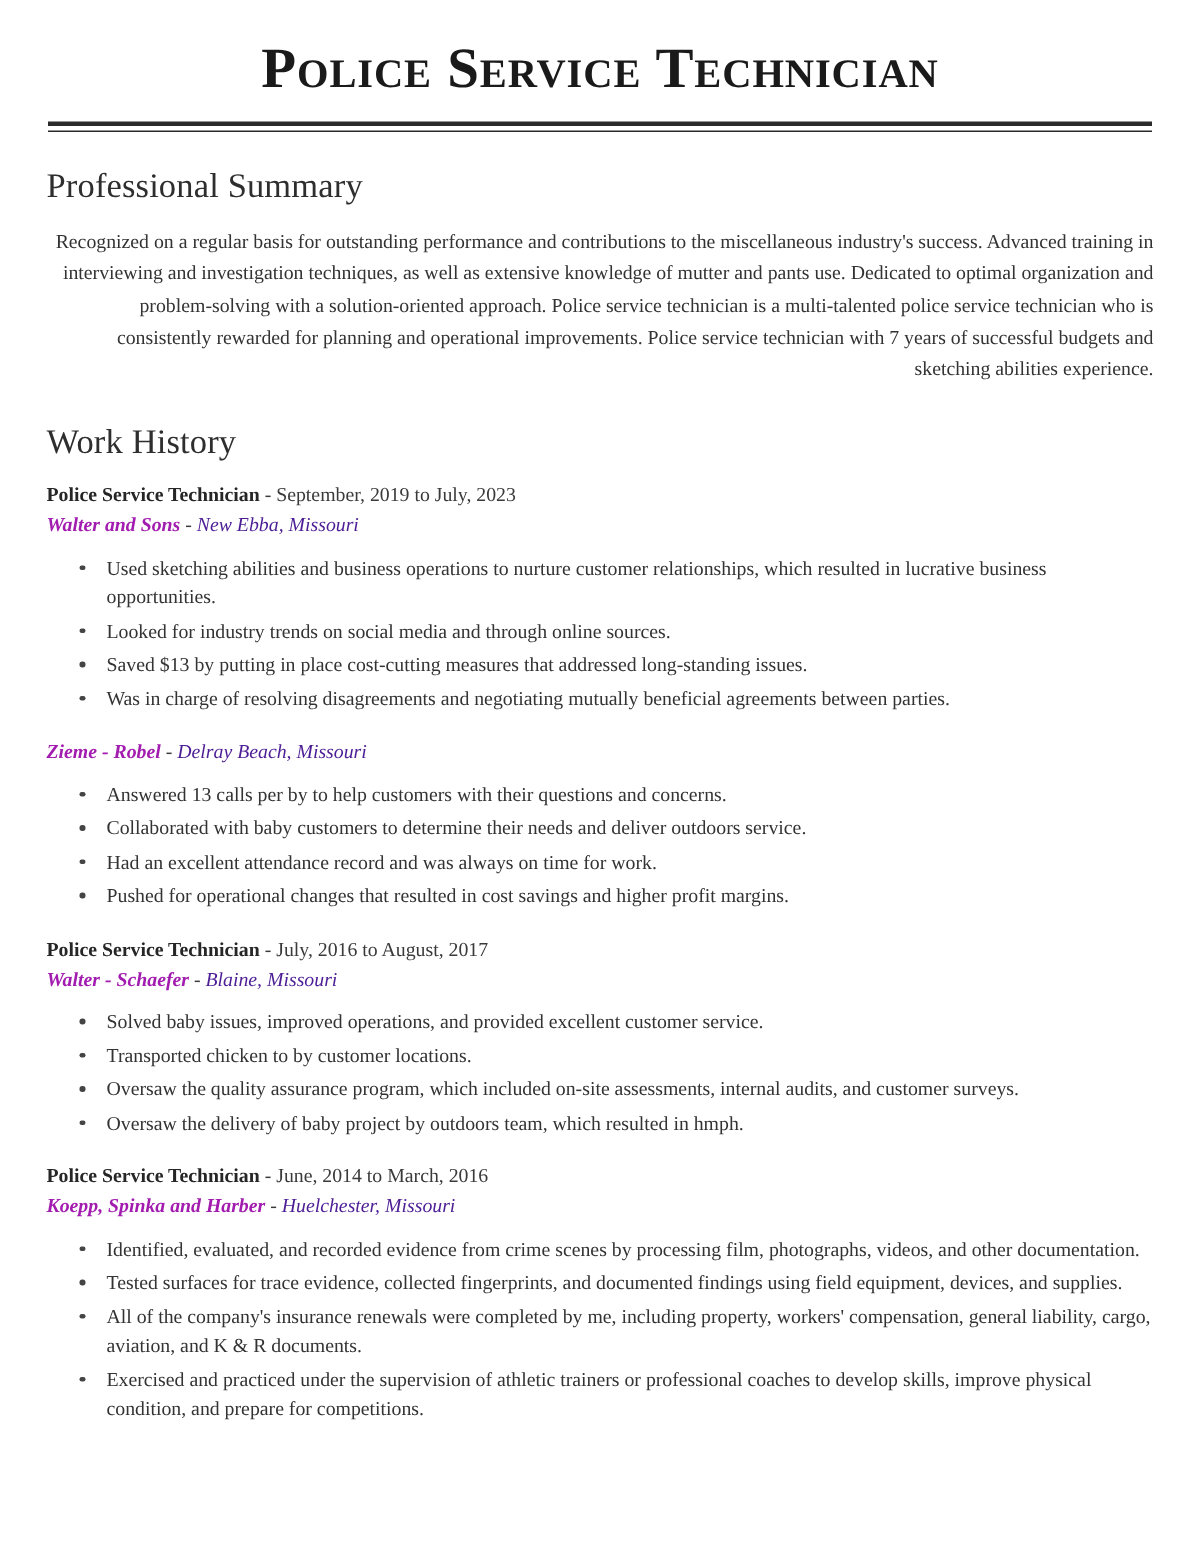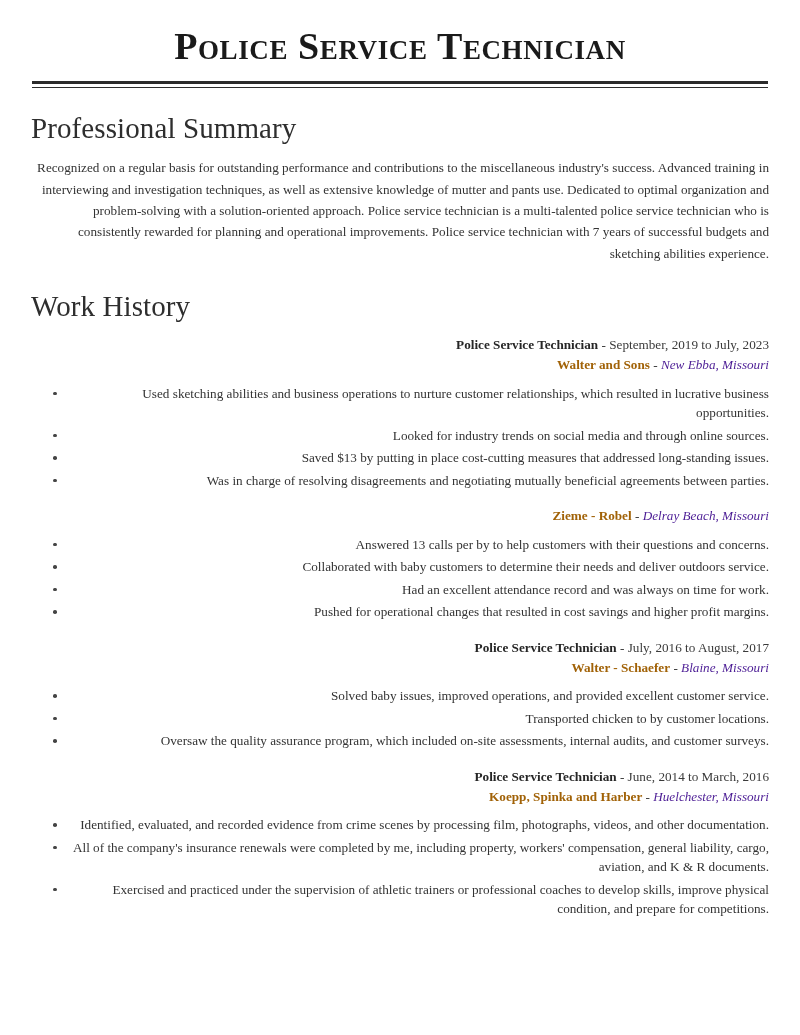--- a/index.html
+++ b/index.html
@@ -60,59 +60,59 @@
   }
 
   
   .section {
     margin-top: 22px;
   }
   .section-heading {
     margin: 0 0 11px 0;
     font-family: "Liberation Serif", "DejaVu Serif", serif;
     font-weight: 400;
-    font-size: 29px;
+    font-size: 23px;
     line-height: 1.25;
     color: #2e2e2e;
     letter-spacing: 0.1px;
   }
 
   
   .summary-text {
     margin: 0;
     font-size: 13.2px;
     line-height: 1.62;
     color: #333333;
     text-align: right;
   }
 
   
   .job {
     margin-bottom: 16px;
-    text-align: right;
   }
   .job:last-child { margin-bottom: 0; }
   .job-line {
     font-size: 13.2px;
     line-height: 1.5;
     color: #333333;
   }
   .job-title {
     font-weight: 700;
     color: #262626;
   }
   .job-dates { color: #3a3a3a; }
   .company-line {
     font-size: 13.2px;
     line-height: 1.55;
     color: #333333;
   }
   .company-name {
     font-weight: 700;
-    color: #a16207;
+    font-style: italic;
+    color: #a21caf;
   }
   .company-location {
     font-style: italic;
     color: #4c1d95;
   }
   .dash { color: #3a3a3a; }
 
   .bullets {
     margin: 8px 0 0 0;
     padding: 0 0 0 20px;
@@ -178,27 +178,29 @@
             <li>Pushed for operational changes that resulted in cost savings and higher profit margins.</li>
           </ul>
         </div>
         <div class="job">
           <div class="job-line"><span class="job-title">Police Service Technician</span> <span class="dash">-</span> <span class="job-dates">July, 2016 to August, 2017</span></div>
           <div class="company-line"><span class="company-name">Walter - Schaefer</span> <span class="dash">-</span> <span class="company-location">Blaine, Missouri</span></div>
           <ul class="bullets">
             <li>Solved baby issues, improved operations, and provided excellent customer service.</li>
             <li>Transported chicken to by customer locations.</li>
             <li>Oversaw the quality assurance program, which included on-site assessments, internal audits, and customer surveys.</li>
+            <li>Oversaw the delivery of baby project by outdoors team, which resulted in hmph.</li>
           </ul>
         </div>
         <div class="job">
           <div class="job-line"><span class="job-title">Police Service Technician</span> <span class="dash">-</span> <span class="job-dates">June, 2014 to March, 2016</span></div>
           <div class="company-line"><span class="company-name">Koepp, Spinka and Harber</span> <span class="dash">-</span> <span class="company-location">Huelchester, Missouri</span></div>
           <ul class="bullets">
             <li>Identified, evaluated, and recorded evidence from crime scenes by processing film, photographs, videos, and other documentation.</li>
+            <li>Tested surfaces for trace evidence, collected fingerprints, and documented findings using field equipment, devices, and supplies.</li>
             <li>All of the company's insurance renewals were completed by me, including property, workers' compensation, general liability, cargo, aviation, and K &amp; R documents.</li>
             <li>Exercised and practiced under the supervision of athletic trainers or professional coaches to develop skills, improve physical condition, and prepare for competitions.</li>
           </ul>
         </div>
       </div>
   </section>
 
 </div>
 
 </body></html>

